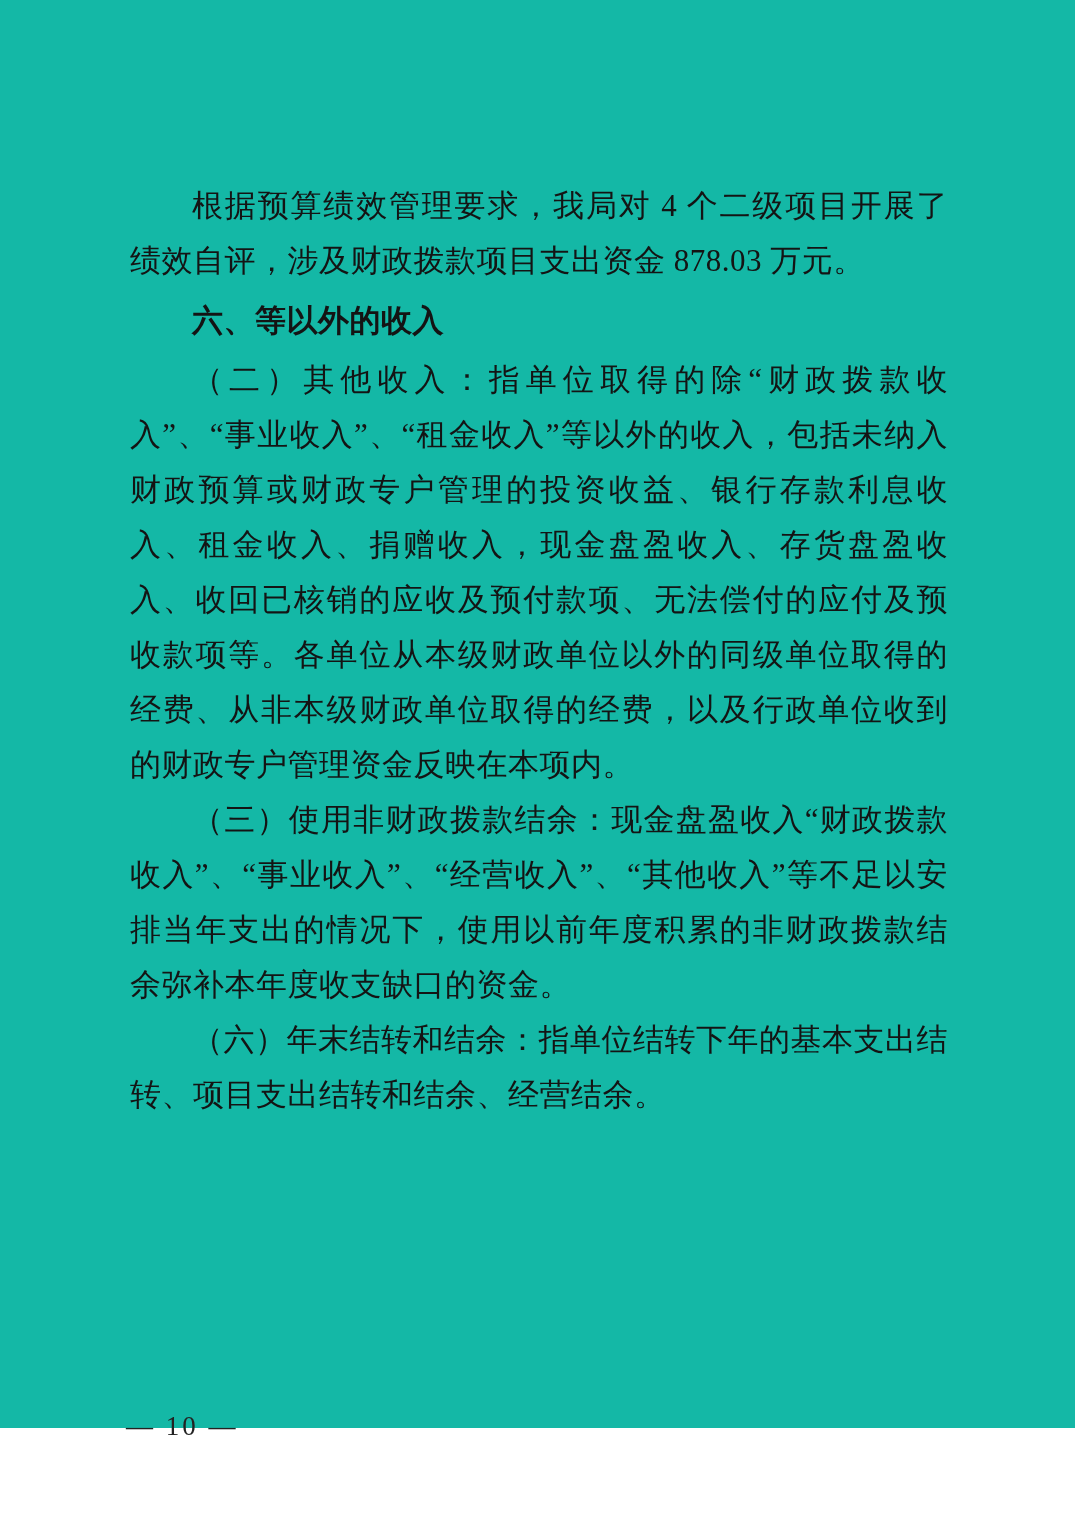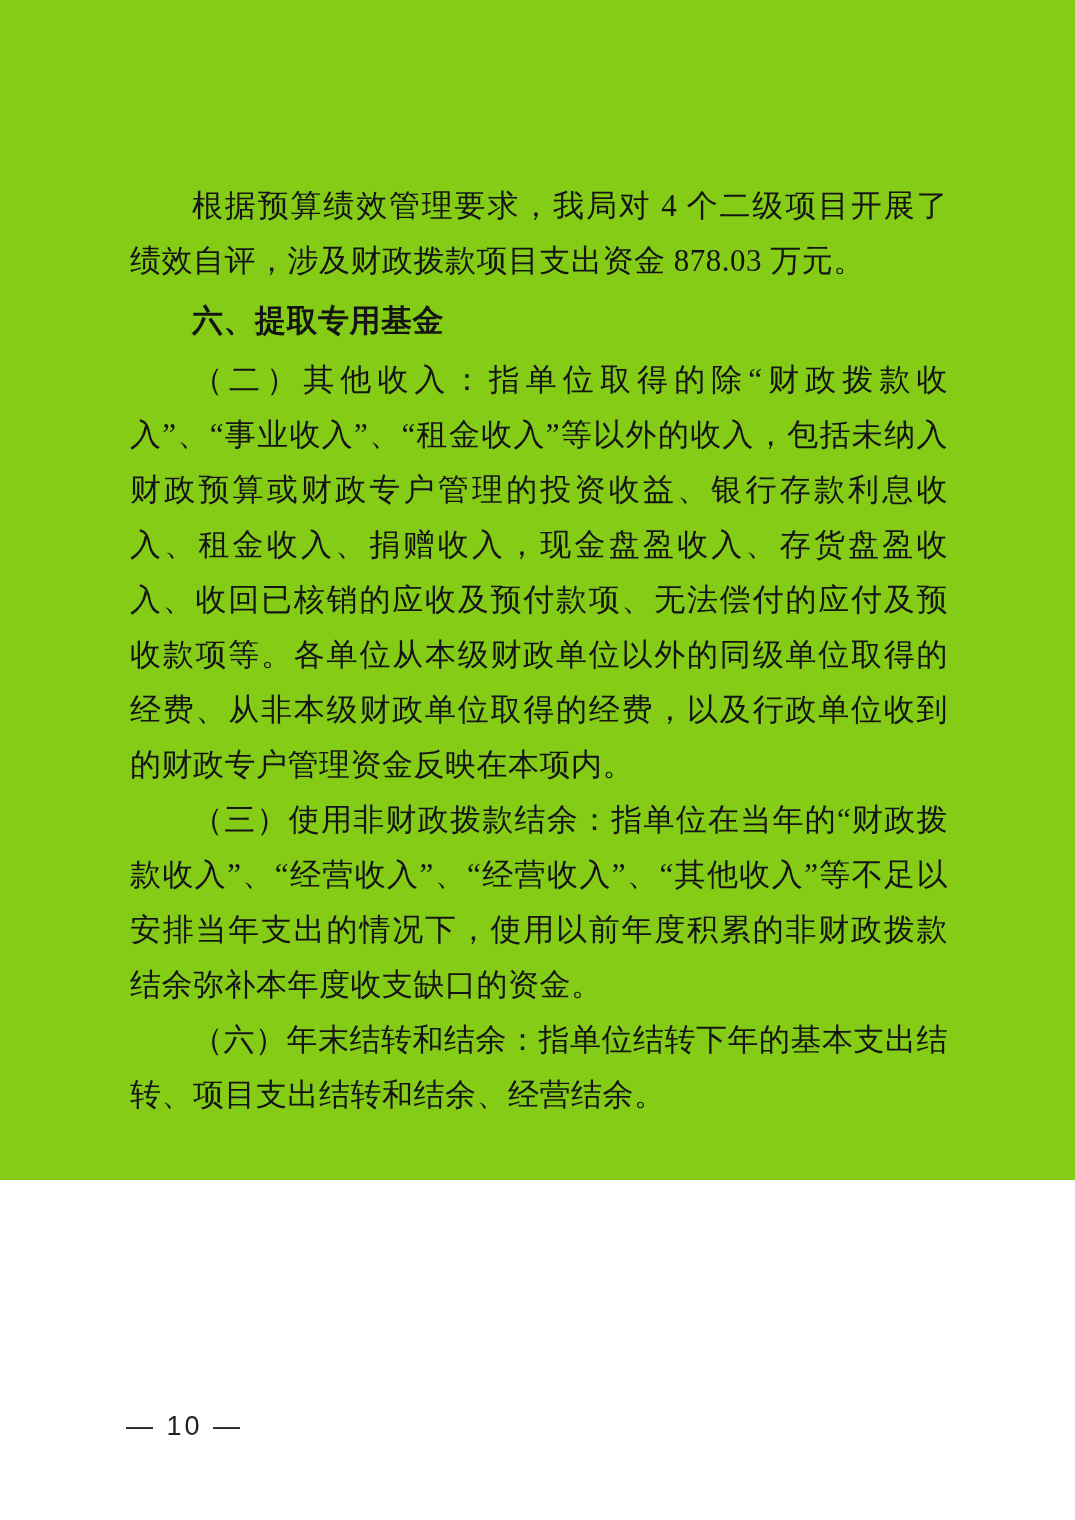--- a/index.html
+++ b/index.html
@@ -13,22 +13,22 @@
     height: 1520px;
     overflow: hidden;
     font-family: "Liberation Serif", serif;
     color: #141414;
   }
   .page {
     position: absolute;
     left: 0;
     top: 0;
     width: 1075px;
-    height: 1180px;
-    background: #84cc16;
+    height: 1428px;
+    background: #14b8a6;
   }
   .doc-body {
     position: absolute;
     left: 130px;
     top: 178px;
     width: 818px;
   }
   p.para {
     margin: 0;
     font-size: 31px;
@@ -49,28 +49,28 @@
     letter-spacing: 0.5px;
   }
   .page-number {
     position: absolute;
     left: 126px;
     top: 1406px;
     font-size: 27px;
     line-height: 40px;
     letter-spacing: 3px;
     color: #222222;
-    font-family: Liberation Sans, sans-serif;
+    font-family: Liberation Serif, serif;
   }
 </style>
 </head>
 <body>
 
 <div class="page">
   <div class="doc-body" id="doc-body">
       <p class="para">根据预算绩效管理要求，我局对 4 个二级项目开展了绩效自评，涉及财政拨款项目支出资金 878.03 万元。</p>
-      <p class="heading">六、提取专用基金</p>
+      <p class="heading">六、等以外的收入</p>
       <p class="para">（二）其他收入：指单位取得的除“财政拨款收入”、“事业收入”、“租金收入”等以外的收入，包括未纳入财政预算或财政专户管理的投资收益、银行存款利息收入、租金收入、捐赠收入，现金盘盈收入、存货盘盈收入、收回已核销的应收及预付款项、无法偿付的应付及预收款项等。各单位从本级财政单位以外的同级单位取得的经费、从非本级财政单位取得的经费，以及行政单位收到的财政专户管理资金反映在本项内。</p>
-      <p class="para">（三）使用非财政拨款结余：指单位在当年的“财政拨款收入”、“经营收入”、“经营收入”、“其他收入”等不足以安排当年支出的情况下，使用以前年度积累的非财政拨款结余弥补本年度收支缺口的资金。</p>
+      <p class="para">（三）使用非财政拨款结余：现金盘盈收入“财政拨款收入”、“事业收入”、“经营收入”、“其他收入”等不足以安排当年支出的情况下，使用以前年度积累的非财政拨款结余弥补本年度收支缺口的资金。</p>
       <p class="para">（六）年末结转和结余：指单位结转下年的基本支出结转、项目支出结转和结余、经营结余。</p>
     </div>
   <div class="page-number">— 10 —</div>
 </div>
 
 </body></html>

